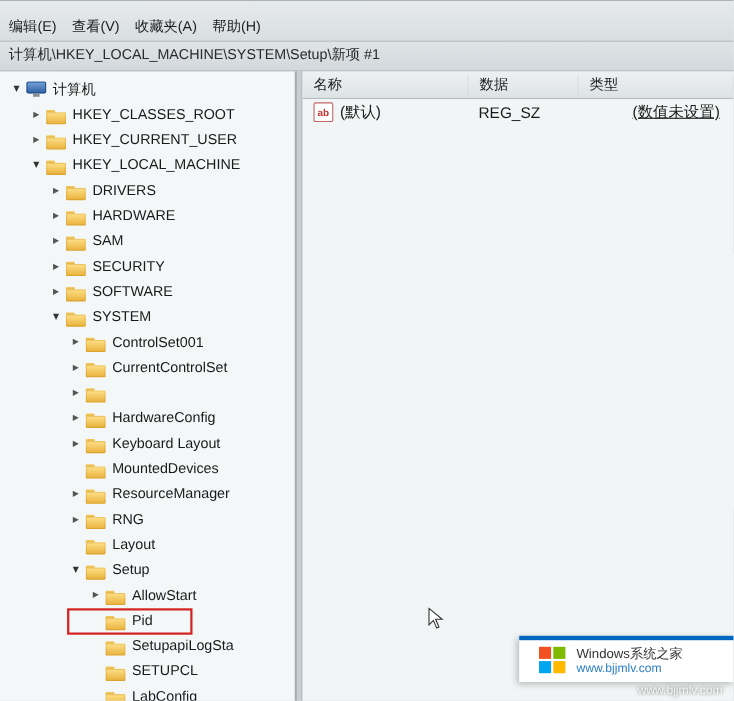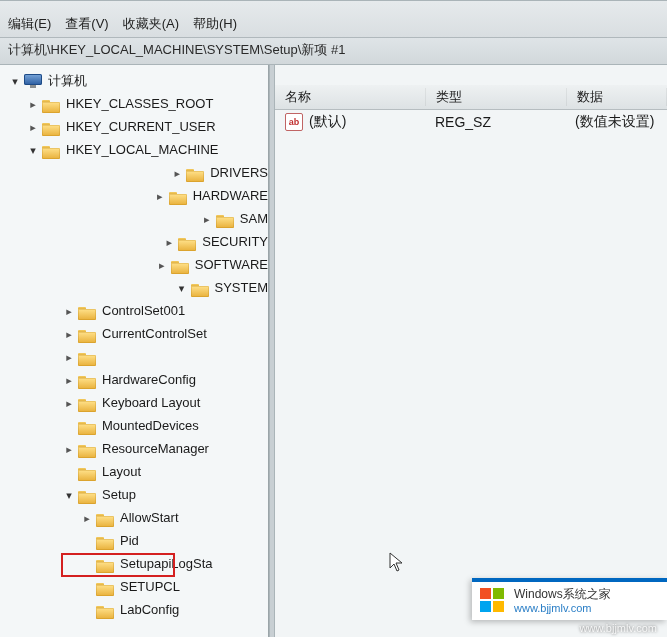--- a/index.html
+++ b/index.html
@@ -130,40 +130,39 @@
   position:absolute;
   left:6px; top:11px;
   width:6px; height:3px;
   background:#8a8e90;
 }
 .label { white-space: nowrap; }
 
 
 .lv0 { padding-left: 4px; }
 .lv1 { padding-left: 22px; }
-.lv2 { padding-left: 40px; justify-content: flex-end; }
+.lv2 { padding-left: 40px; }
 .lv3 { padding-left: 58px; text-align: right; }
 .lv4 { padding-left: 76px; }
 
 .red-box {
   border: 2px solid #d42020;
   position: absolute;
   pointer-events: none;
   box-sizing: border-box;
 }
 
 
 .colheaders {
   display: flex;
   height: 24px;
   align-items: center;
   background: linear-gradient(#eef1f2,#dde2e4);
   border-bottom: 1px solid #b6bdc0;
   font-size: 13px;
-  margin-top: 20px;
 }
 .colheaders .col {
   padding: 0 10px;
   border-right: 1px solid rgba(0,0,0,0.06);
 }
 .valrow {
   display: flex;
   height: 24px;
   align-items: center;
   font-size: 14px;
@@ -198,21 +197,21 @@
   position: absolute;
   right: 0;
   bottom: 18px;
   width: 195px;
   height: 42px;
   background: #fff;
   border-top: 4px solid #0067c0;
   box-shadow: -2px 2px 6px rgba(0,0,0,0.25);
   display:flex;
   align-items:center;
-  padding:0 8px;
+  padding:0 18px;
   box-sizing:border-box;
 }
 .win-logo { width:26px; height:26px; margin-right:8px; position:relative; flex-shrink:0;}
 .win-logo .q{position:absolute;width:11px;height:11px;}
 .win-logo .q1{left:0;top:0;background:#f25022;}
 .win-logo .q2{left:13px;top:0;background:#7fba00;}
 .win-logo .q3{left:0;top:13px;background:#00a4ef;}
 .win-logo .q4{left:13px;top:13px;background:#ffb900;}
 .wm-text{font-size:12px;line-height:1.2;}
 .wm-text .t1{color:#333;font-family:"Microsoft YaHei",sans-serif;}
@@ -327,20 +326,25 @@
           <span class="tw none"></span>
           <span class="folder-icon"></span>
           <span class="label">MountedDevices</span>
         </div>
         <div class="node lv3">
           <span class="tw collapsed"></span>
           <span class="folder-icon"></span>
           <span class="label">ResourceManager</span>
         </div>
         <div class="node lv3">
+          <span class="tw collapsed"></span>
+          <span class="folder-icon"></span>
+          <span class="label">RNG</span>
+        </div>
+        <div class="node lv3">
           <span class="tw none"></span>
           <span class="folder-icon"></span>
           <span class="label">Layout</span>
         </div>
         <div class="node lv3">
           <span class="tw expanded"></span>
           <span class="folder-icon"></span>
           <span class="label">Setup</span>
         </div>
 
@@ -374,30 +378,30 @@
 
       <div class="red-box" style="left:61px; top:488px; width:114px; height:24px;"></div>
 
     </div>
 
     <div class="splitter"></div>
 
     <div class="value-pane">
       <div class="colheaders">
         <div class="col" style="width:130px;">名称</div>
+        <div class="col" style="flex:1;">数据</div>
         <div class="col" style="width:120px;">类型</div>
-        <div class="col" style="flex:1;">数据</div>
       </div>
       <div class="valrow">
         <div class="cell" style="width:130px; display:flex; align-items:center;">
           <span class="string-icon"></span>
           <span>(默认)</span>
         </div>
         <div class="cell" style="width:120px;">REG_SZ</div>
-        <div class="cell" style="flex:1;">(数值未设置)</div>
+        <div class="cell" style="flex:1;text-decoration:underline;">(数值未设置)</div>
       </div>
 
       <div class="cursor" style="left:114px; top:487px;">
         <svg viewBox="0 0 16 22">
             <path d="M1 1 L1 16 L5 12 L8 19 L10 18 L7 11 L13 11 Z" fill="#fff" stroke="#333" stroke-width="1"></path>
           </svg>
       </div>
     </div>
   </div>
 

